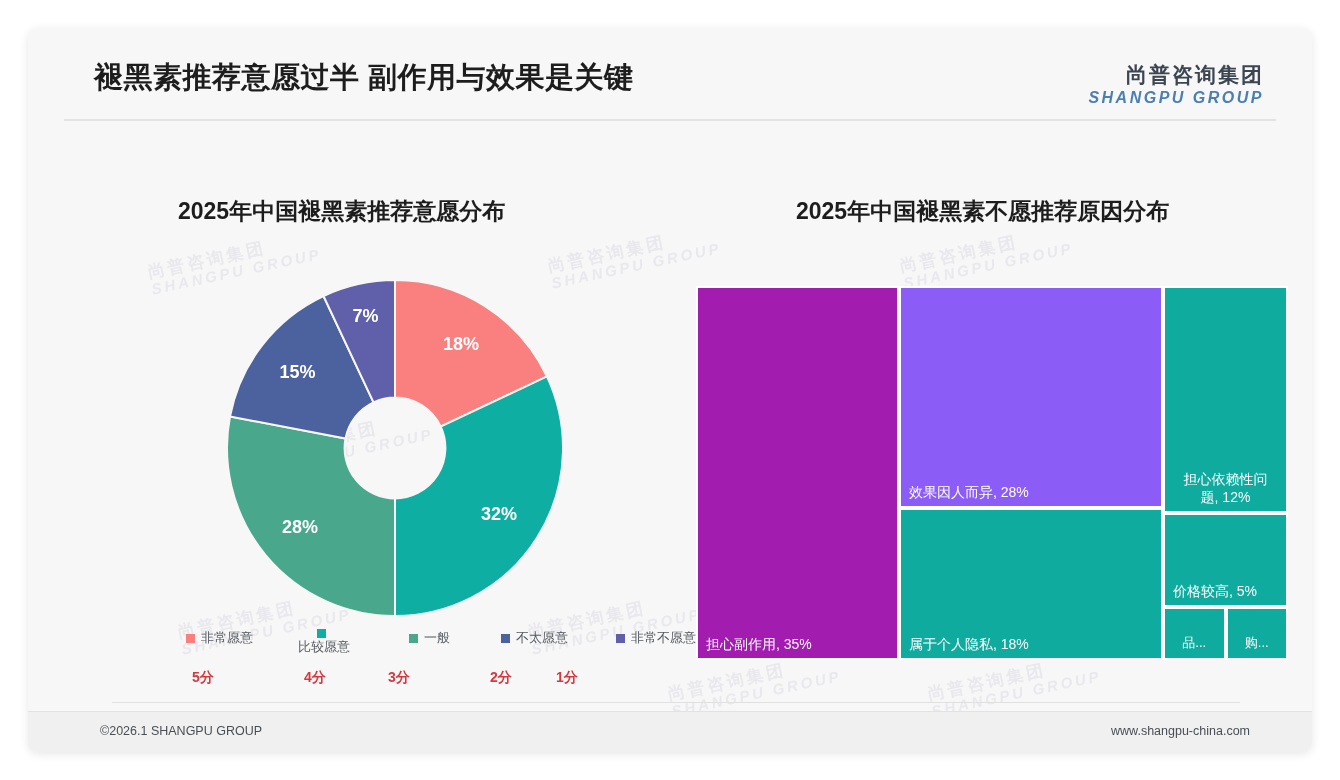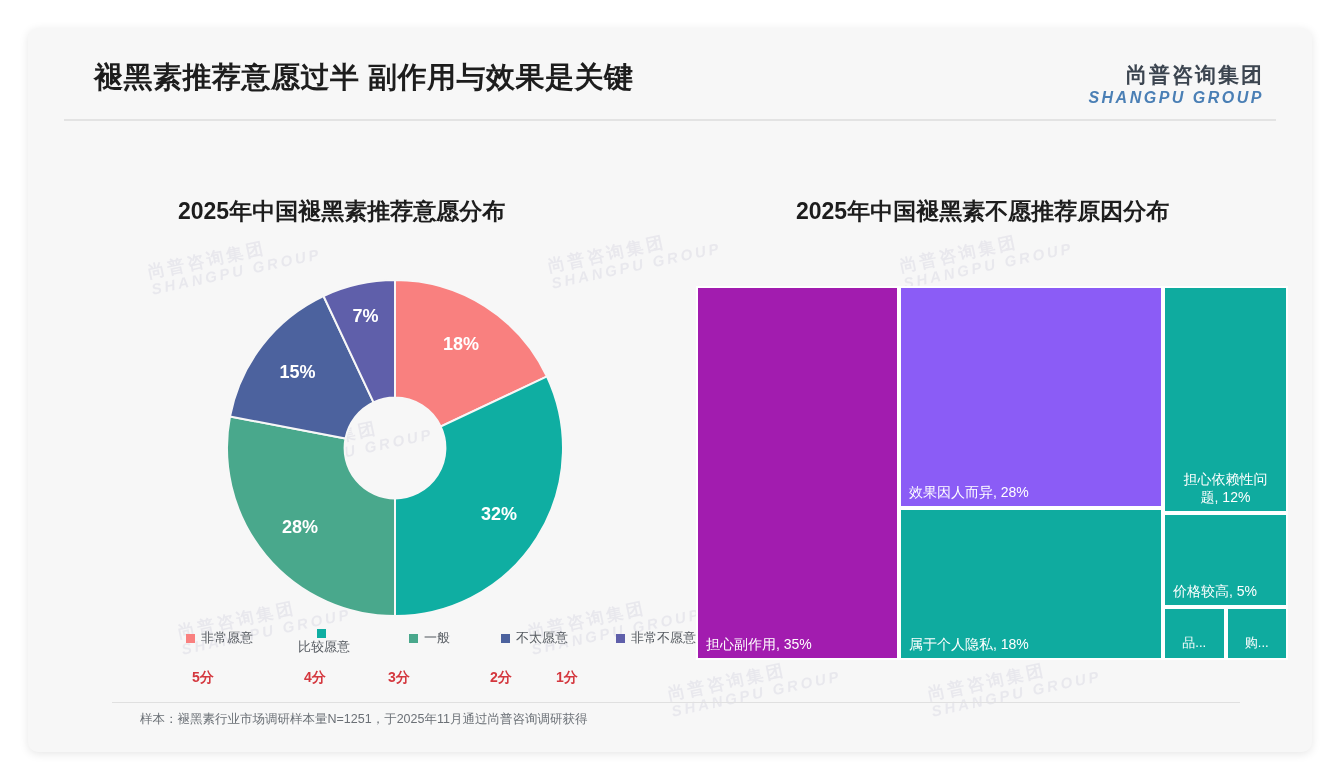--- a/index.html
+++ b/index.html
@@ -366,15 +366,19 @@
           <div class="tm-label tiny">品...</div>
         </div>
         <div class="tm-cell" style="left: 529.5px; top: 321px; width: 62.5px; height: 53px; background: rgb(15, 171, 159);">
           <div class="tm-label tiny">购...</div>
         </div>
       </div>
 
     <div class="footnote-rule"></div>
     <div class="footnote">样本：褪黑素行业市场调研样本量N=1251，于2025年11月通过尚普咨询调研获得</div>
 
+    <div class="footer-bar">
+      <div class="footer-left">©2026.1 SHANGPU GROUP</div>
+      <div class="footer-right">www.shangpu-china.com</div>
+    </div>
 
   </div>
 </div>
 
 </body></html>

